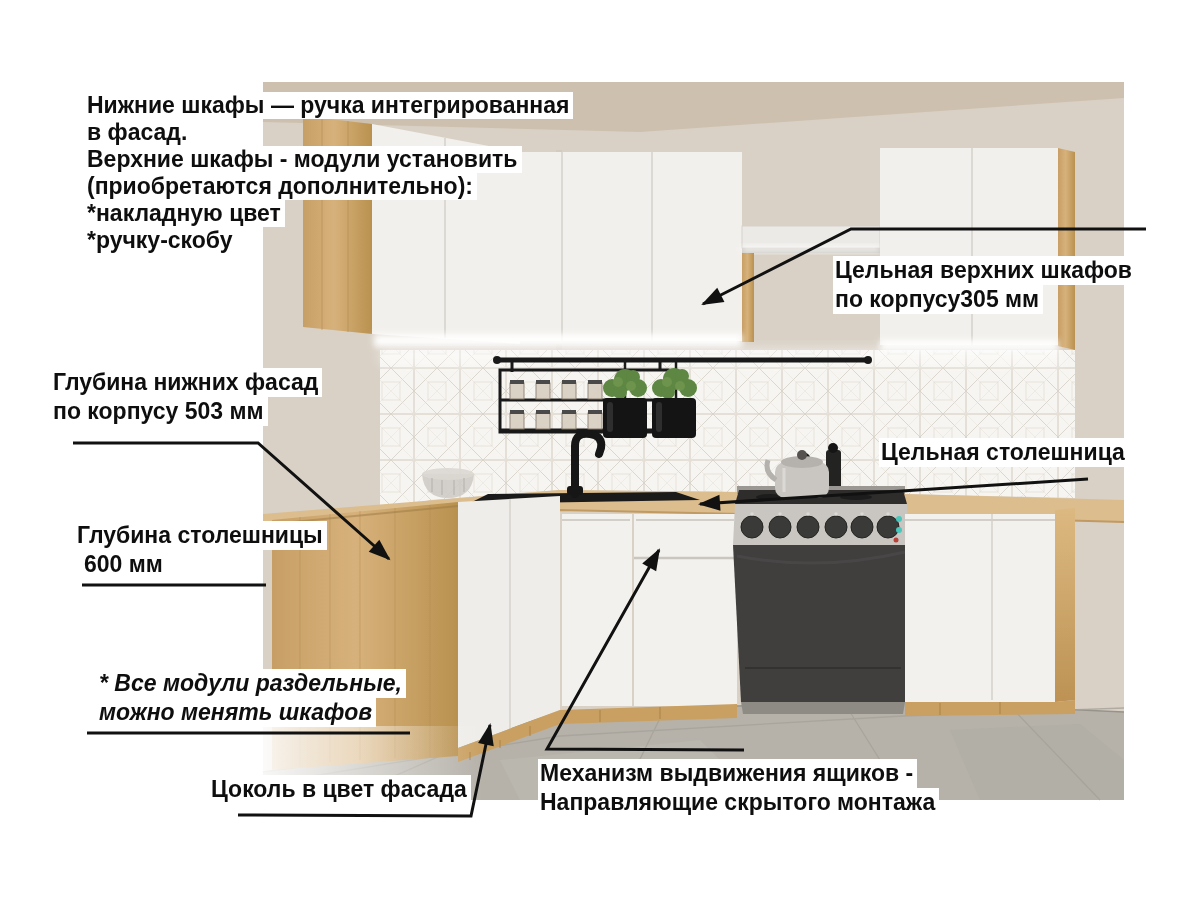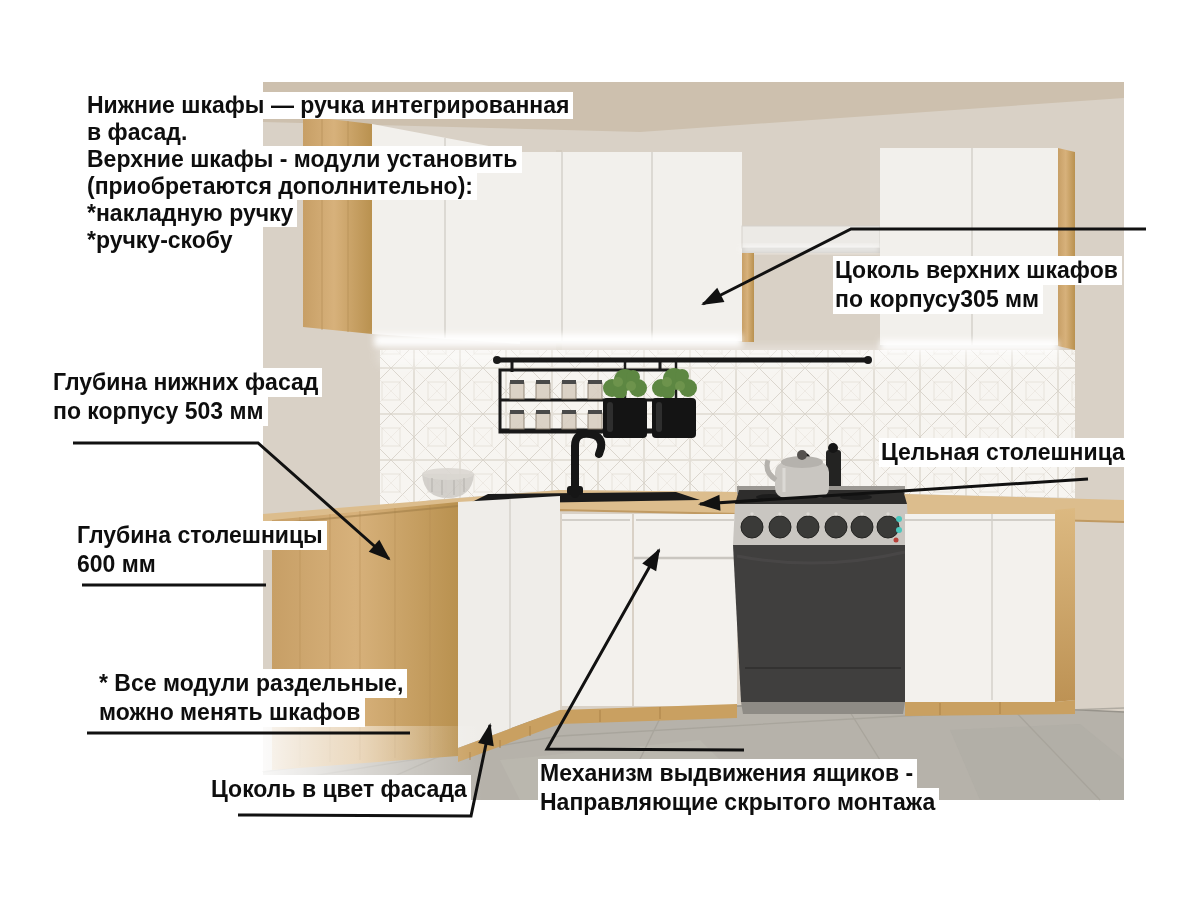--- a/index.html
+++ b/index.html
@@ -9,22 +9,22 @@
   }
   .stage{position:absolute;inset:0;}
   svg.scene{position:absolute;left:0;top:0;z-index:1;}
   svg.overlay{position:absolute;left:0;top:0;z-index:3;pointer-events:none;}
   .label{
     position:absolute;z-index:2;color:#0e0e0e;font-weight:bold;
     font-size:23px;line-height:28px;white-space:nowrap;
   }
   .label .hl{background:var(--label_bg,#fff);display:inline-block;padding:0 4px 1px 2px;}
   .label.features{line-height:26px;}
-  .label.note{}
-  .ml{}
+  .label.note{font-style:italic;}
+  .ml{margin-left:7px;}
 </style>
 </head>
 <body>
 
 <div class="stage">
 
   <svg class="scene" width="1201" height="900" viewBox="0 0 1201 900">
     <defs>
       <linearGradient id="wood" x1="0" y1="0" x2="1" y2="0">
         <stop offset="0" stop-color="#c79f66"></stop>
@@ -251,26 +251,26 @@
     </g>
 
     <rect x="263" y="726" width="220" height="74" fill="url(#fadeBL)" opacity="0.9"></rect>
   </svg>
 
   <div class="label features" style="left:85px;top:92px">
     <div><span class="hl">Нижние шкафы — ручка интегрированная</span></div>
     <div><span class="hl">в фасад.</span></div>
     <div><span class="hl">Верхние шкафы - модули установить</span></div>
     <div><span class="hl">(приобретаются дополнительно):</span></div>
-    <div><span class="hl">*накладную ручку</span></div>
+    <div><span class="hl">*накладную цвет</span></div>
     <div><span class="hl">*ручку-скобу</span></div>
   </div>
 
   <div class="label" style="left:833px;top:256px">
-    <div><span class="hl">Цоколь верхних шкафов</span></div>
+    <div><span class="hl">Цельная верхних шкафов</span></div>
     <div><span class="hl">по корпусу305 мм</span></div>
   </div>
 
   <div class="label" style="left:51px;top:368px">
     <div><span class="hl">Глубина нижних фасад</span></div>
     <div><span class="hl">по корпусу 503 мм</span></div>
   </div>
 
   <div class="label" style="left:75px;top:521px">
     <div><span class="hl">Глубина столешницы</span></div>

